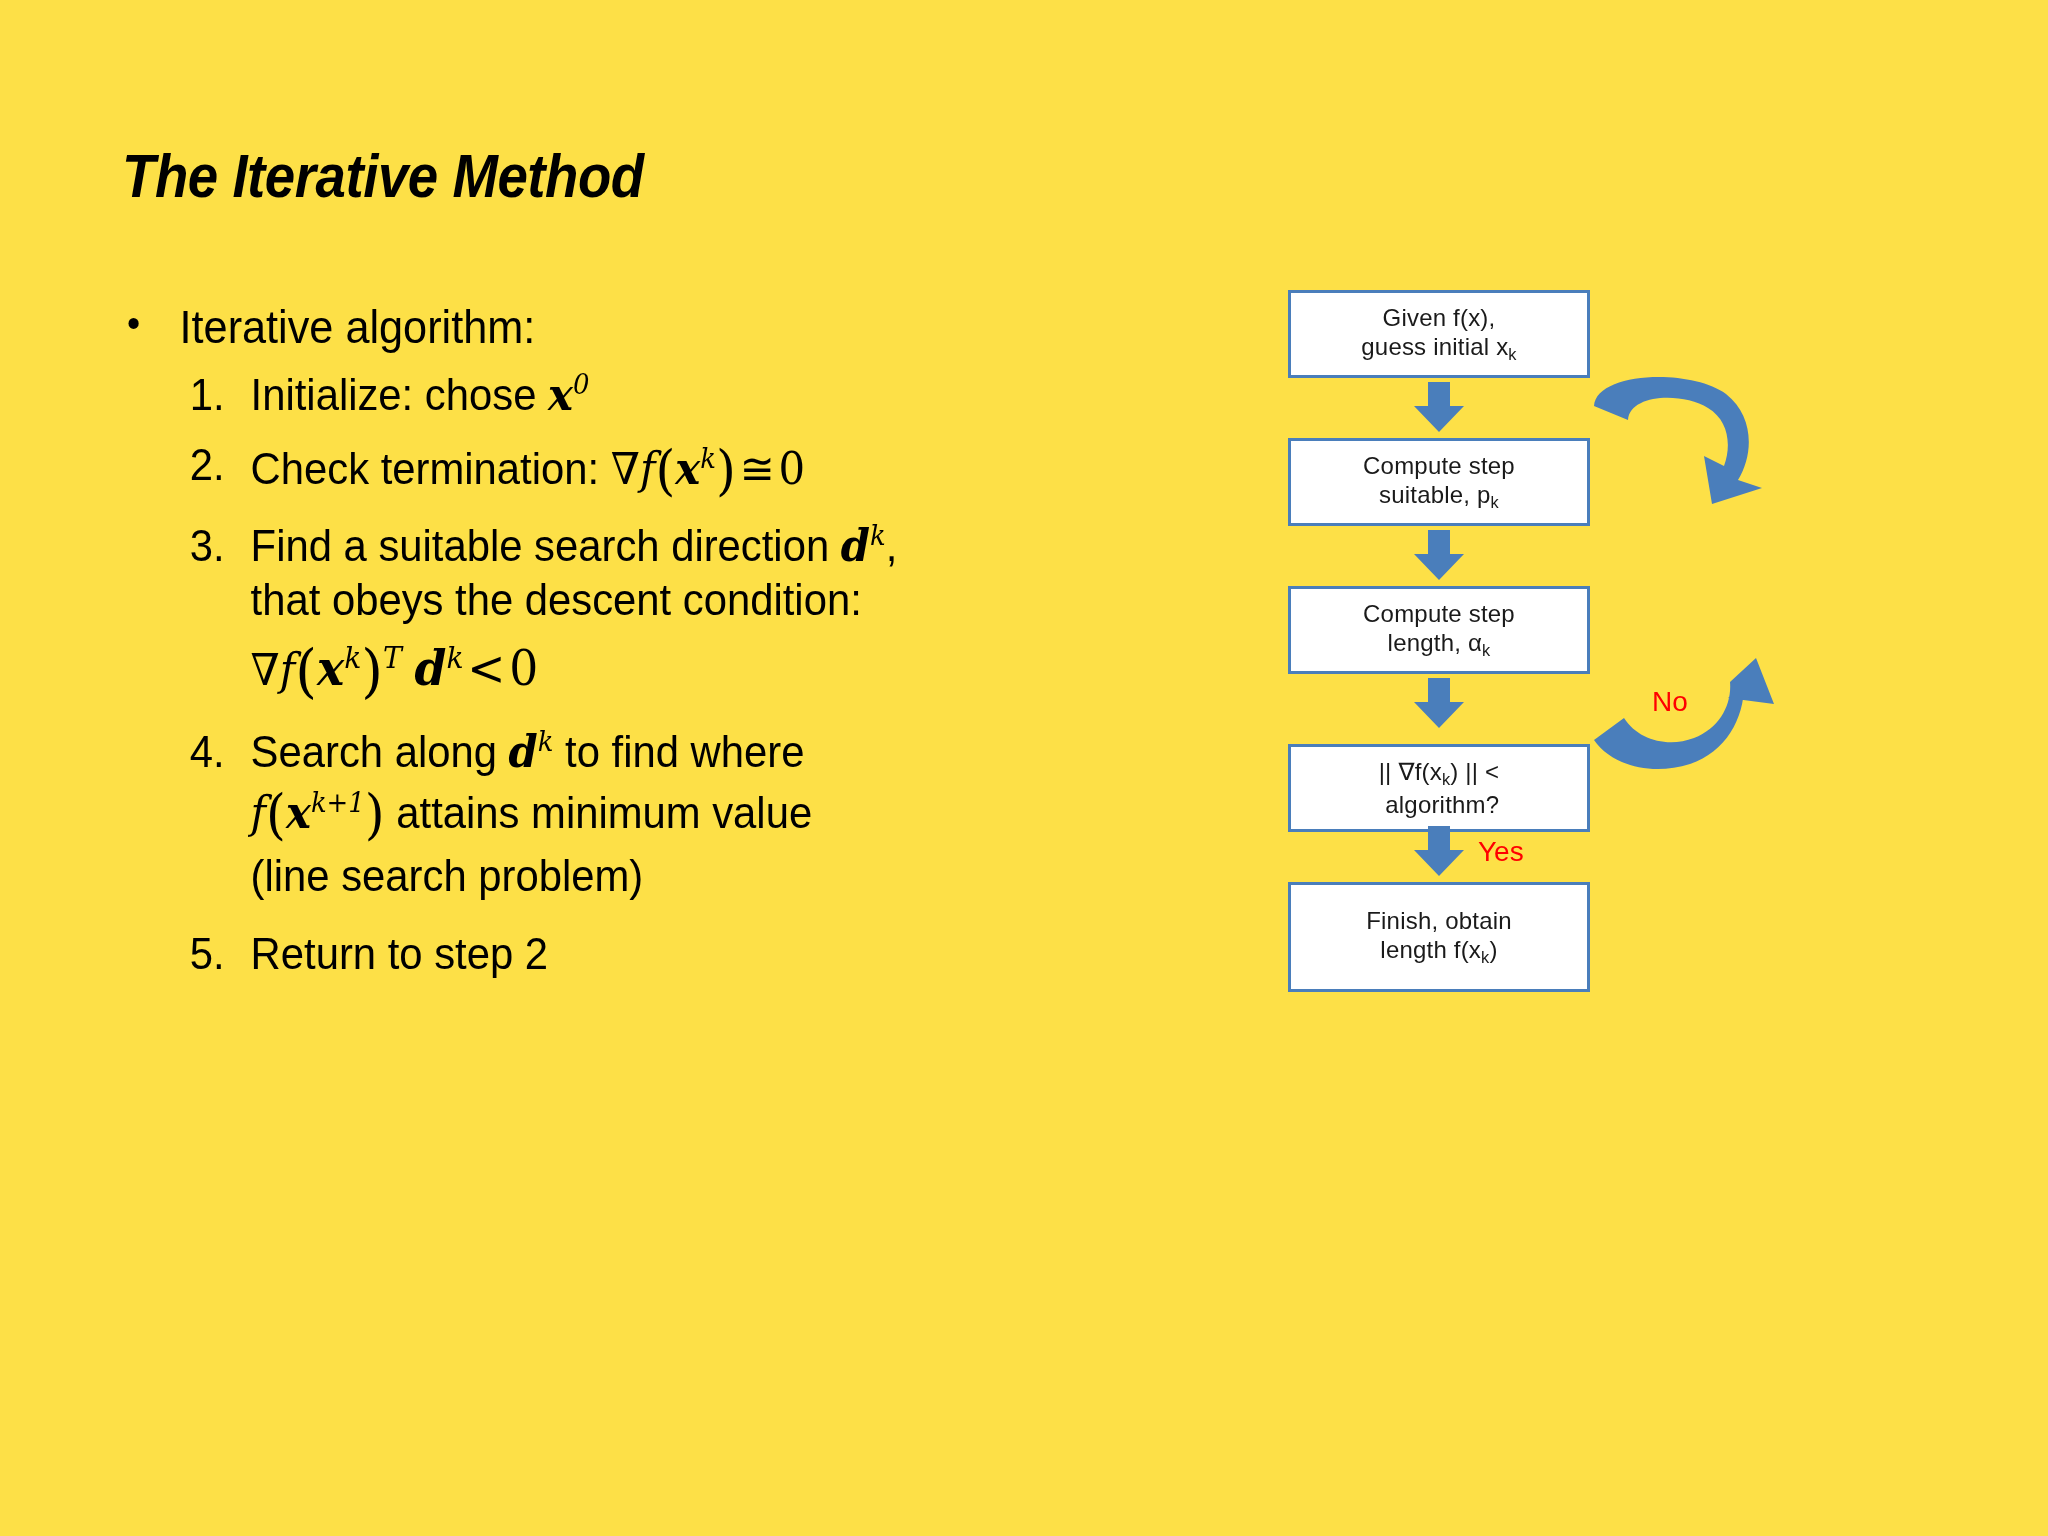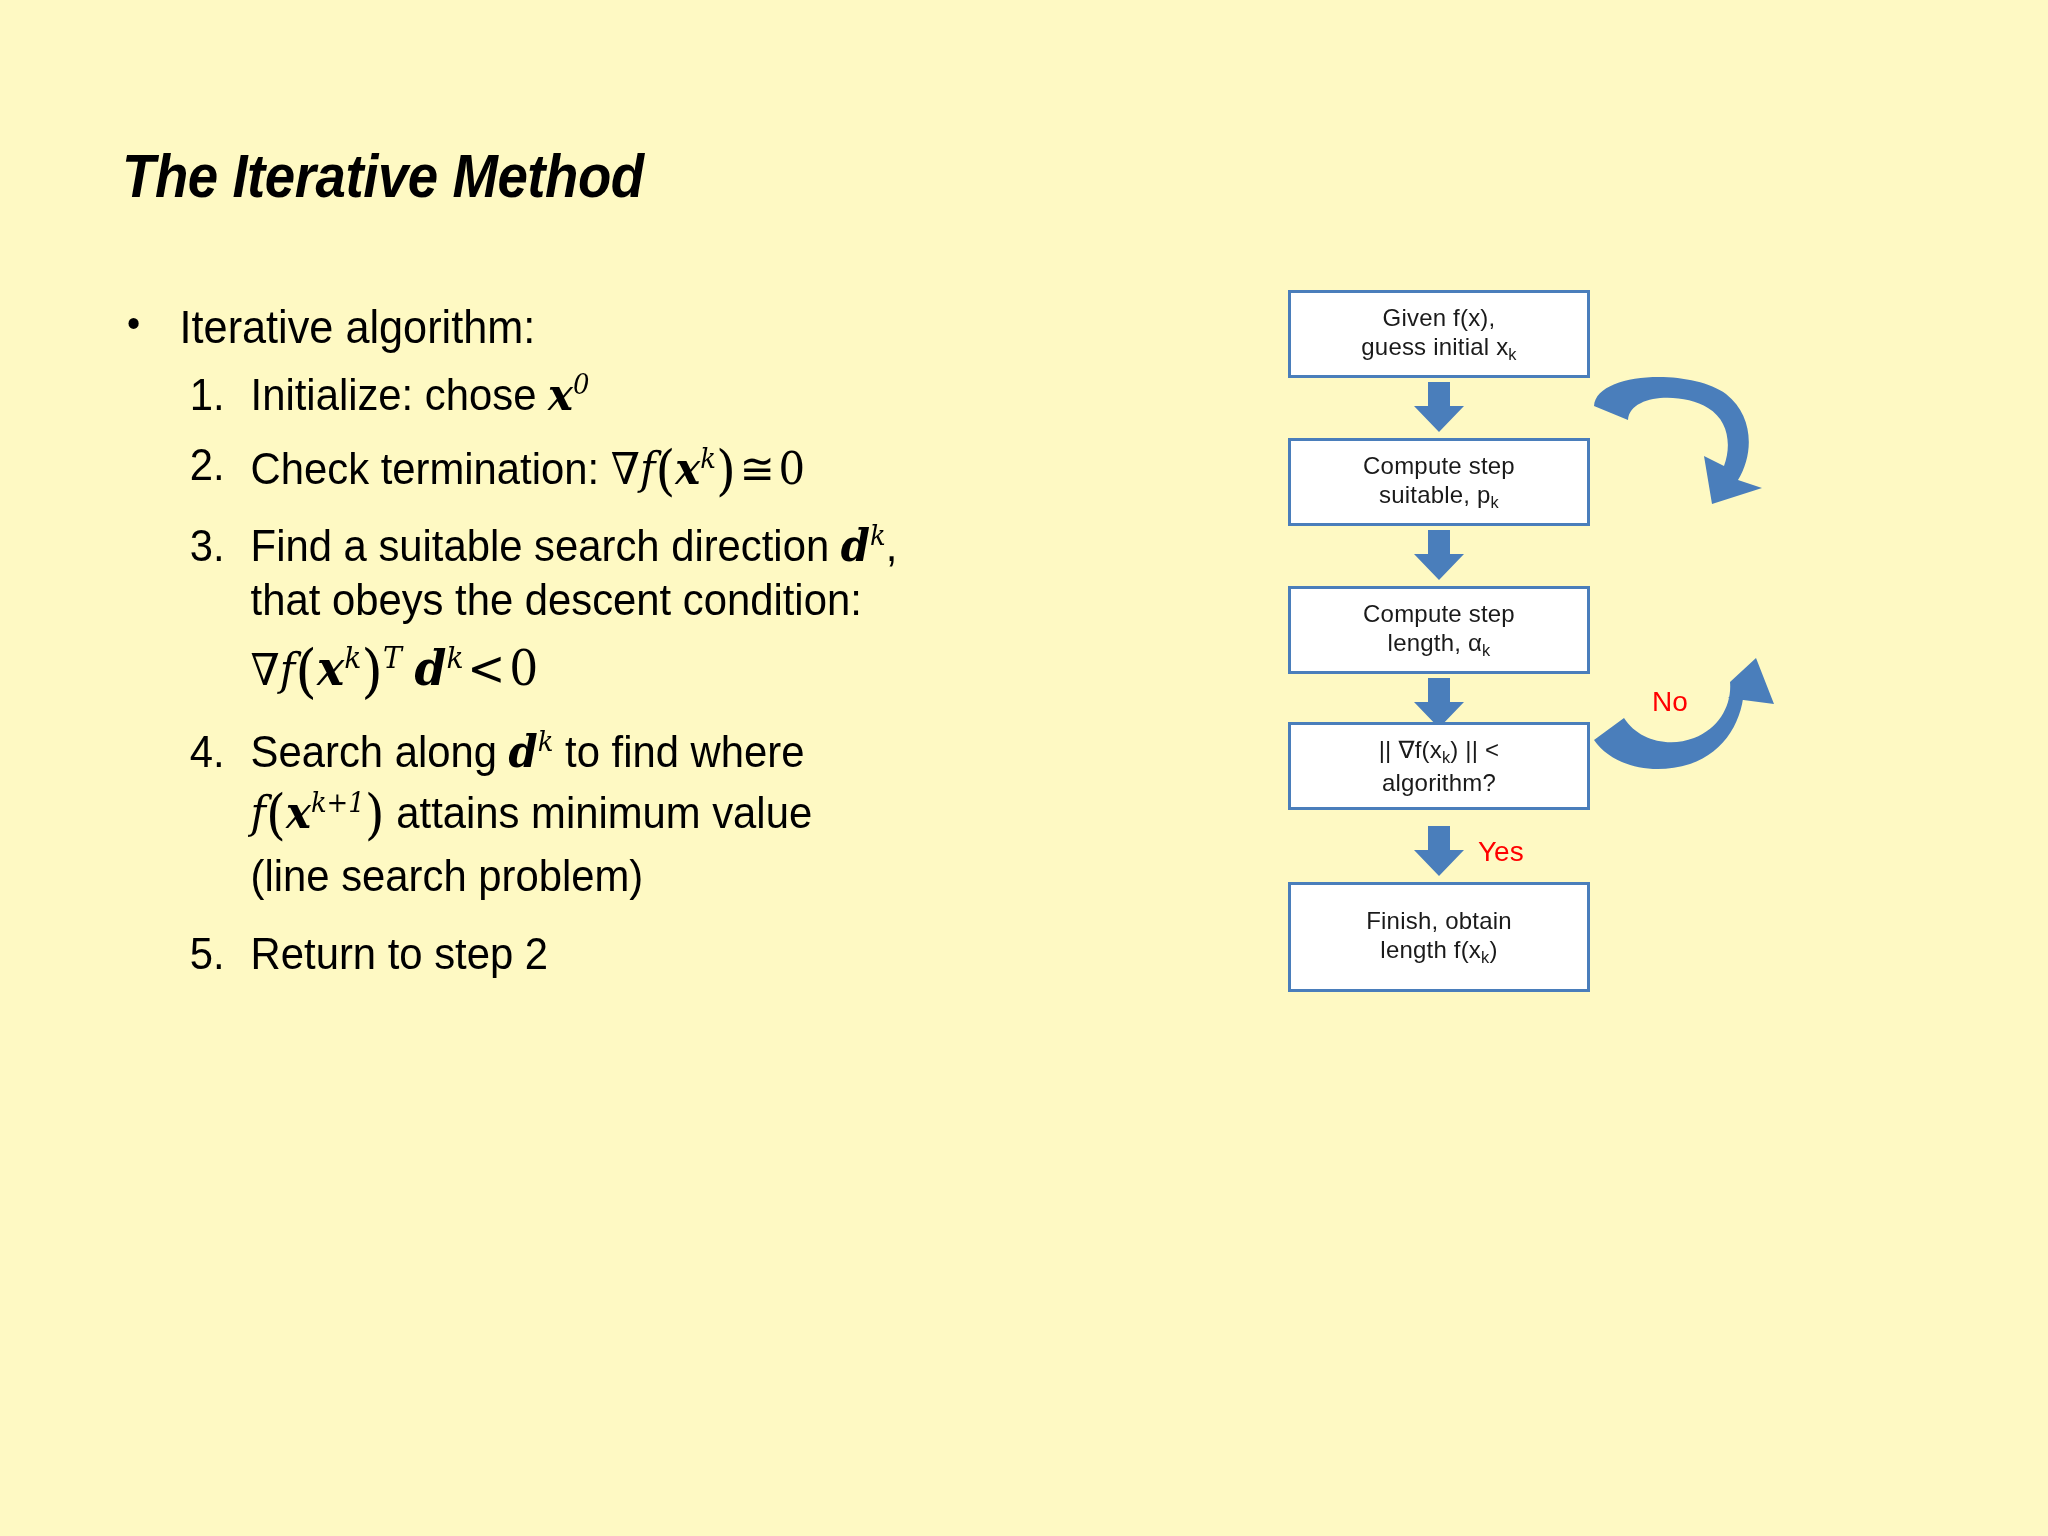--- a/index.html
+++ b/index.html
@@ -4,21 +4,21 @@
 <style>
   html,body{margin:0;padding:0;}
   body{
     width:2048px;height:1536px;
     background:#ffffff;
     font-family:"Liberation Sans", sans-serif;
     color:#000000;
     overflow:hidden;
     position:relative;
   }
-  .slide{position:absolute;inset:0;background:#fef9c3;}
+  .slide{position:absolute;inset:0;background:#fde047;}
 
   
   .title{
     position:absolute;
     left:122px; top:140px;
     font-family:"Liberation Sans", sans-serif;
     font-size:62px;
     font-weight:bold;
     font-style:italic;
     letter-spacing:-0.5px;
@@ -216,21 +216,21 @@
       <div class="in">
         <span>Compute step</span><br>
         <span>length, α</span><sub>k</sub>
       </div>
     </div>
 
     <svg class="arrow-svg" style="left:162px;top:388px;" width="54" height="52" viewBox="0 0 54 52">
       <polygon points="16,0 38,0 38,24 52,24 27,50 2,24 16,24" fill="#4a7ebb"></polygon>
     </svg>
 
-    <div class="fbox" style="left:38px;top:432px;width:302px;height:88px;">
+    <div class="fbox" style="left:38px;top:454px;width:302px;height:88px;text-align:right;">
       <div class="in">
         <span>|| ∇f(x</span><sub>k</sub><span>) || &lt;</span><br>
         <span>algorithm?</span>
       </div>
     </div>
 
     <svg class="arrow-svg" style="left:162px;top:536px;" width="54" height="52" viewBox="0 0 54 52">
       <polygon points="16,0 38,0 38,24 52,24 27,50 2,24 16,24" fill="#4a7ebb"></polygon>
     </svg>
 

